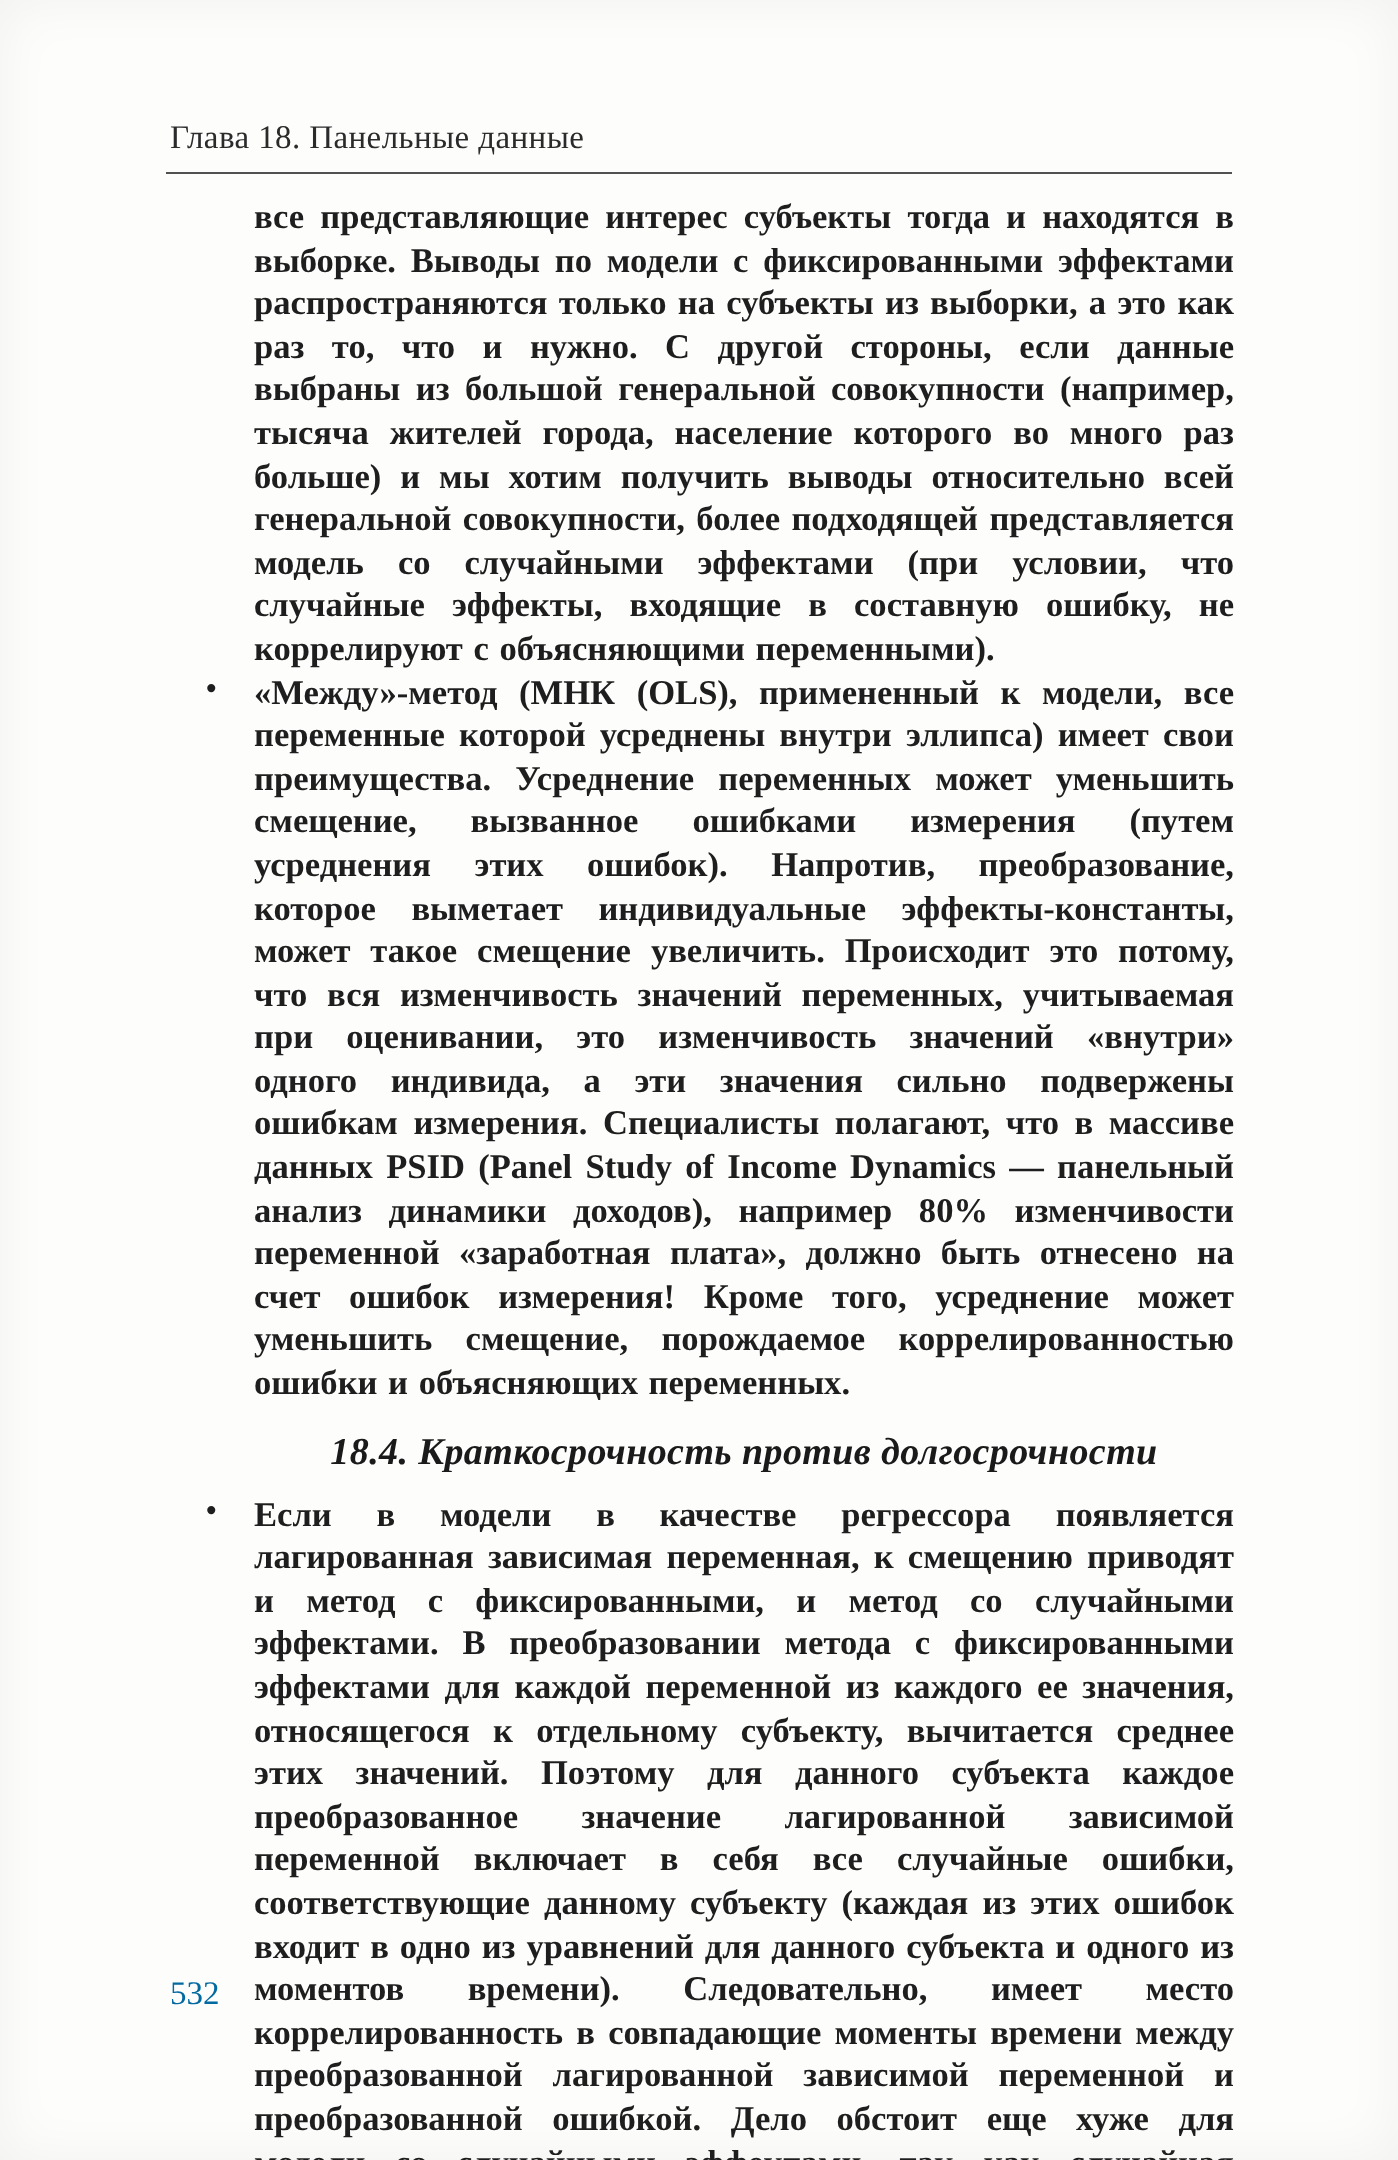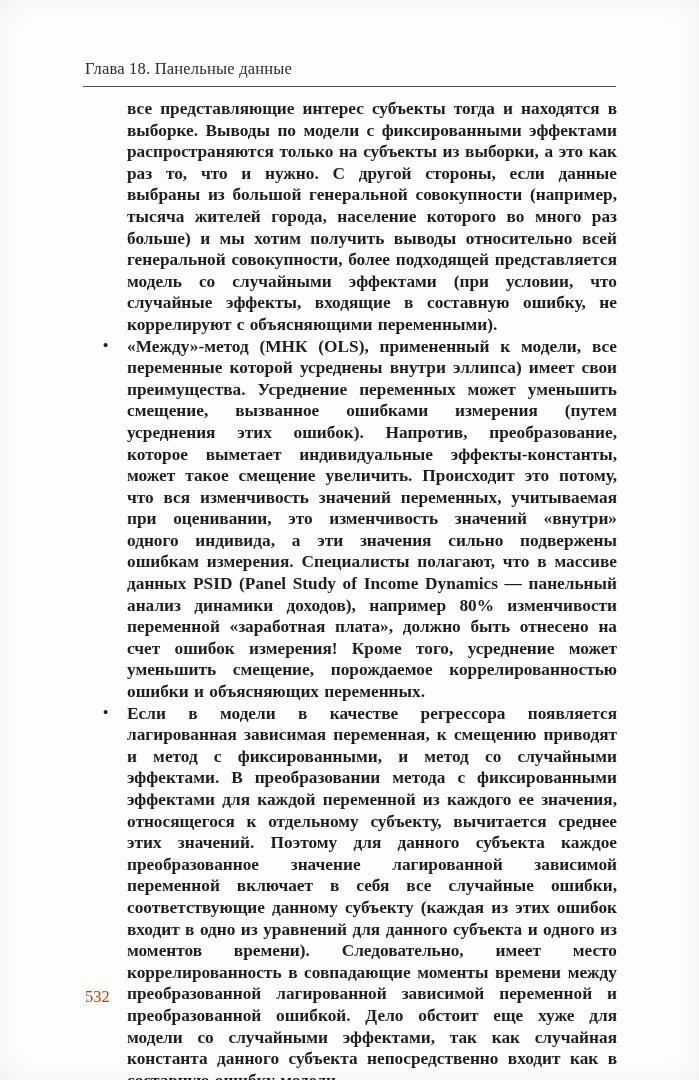--- a/index.html
+++ b/index.html
@@ -56,30 +56,31 @@
     font-weight: bold;
     font-style: italic;
     text-align: center;
     letter-spacing: 0.2px;
     color: #1a1a1a;
   }
   .page-number {
     position: absolute;
     left: 85px; top: 987px;
     font-size: 16.5px;
-    color: #c2410c;
+    color: #0369a1;
   }
 </style>
 </head>
 <body>
 
 <div class="page">
   <div class="running-header">Глава 18. Панельные данные</div>
   <div class="header-rule"></div>
 
   <div class="text-column">
       <p class="para">все представляющие интерес субъекты тогда и находятся в выборке. Выводы по модели с фиксированными эффектами распространяются только на субъекты из выборки, а это как раз то, что и нужно. С другой стороны, если данные выбраны из большой генеральной совокупности (например, тысяча жителей города, население которого во много раз больше) и мы хотим получить выводы относительно всей генеральной совокупности, более подходящей представляется модель со случайными эффектами (при условии, что случайные эффекты, входящие в составную ошибку, не коррелируют с объясняющими переменными).</p>
       <div class="para bullet"><span class="marker">•</span><span>«Между»-метод (МНК (OLS), примененный к модели, все переменные которой усреднены внутри эллипса) имеет свои преимущества. Усреднение переменных может уменьшить смещение, вызванное ошибками измерения (путем усреднения этих ошибок). Напротив, преобразование, которое выметает индивидуальные эффекты-константы, может такое смещение увеличить. Происходит это потому, что вся изменчивость значений переменных, учитываемая при оценивании, это изменчивость значений «внутри» одного индивида, а эти значения сильно подвержены ошибкам измерения. Специалисты полагают, что в массиве данных PSID (Panel Study of Income Dynamics — панельный анализ динамики доходов), например 80% изменчивости переменной «заработная плата», должно быть отнесено на счет ошибок измерения! Кроме того, усреднение может уменьшить смещение, порождаемое коррелированностью ошибки и объясняющих переменных.</span></div>
+      <div class="section-heading">18.4. Краткосрочность против долгосрочности</div>
       <div class="para bullet"><span class="marker">•</span><span>Если в модели в качестве регрессора появляется лагированная зависимая переменная, к смещению приводят и метод с фиксированными, и метод со случайными эффектами. В преобразовании метода с фиксированными эффектами для каждой переменной из каждого ее значения, относящегося к отдельному субъекту, вычитается среднее этих значений. Поэтому для данного субъекта каждое преобразованное значение лагированной зависимой переменной включает в себя все случайные ошибки, соответствующие данному субъекту (каждая из этих ошибок входит в одно из уравнений для данного субъекта и одного из моментов времени). Следовательно, имеет место коррелированность в совпадающие моменты времени между преобразованной лагированной зависимой переменной и преобразованной ошибкой. Дело обстоит еще хуже для модели со случайными эффектами, так как случайная константа данного субъекта непосредственно входит как в составную ошибку модели</span></div>
     </div>
 
   <div class="page-number">532</div>
 </div>
 
 </body></html>

